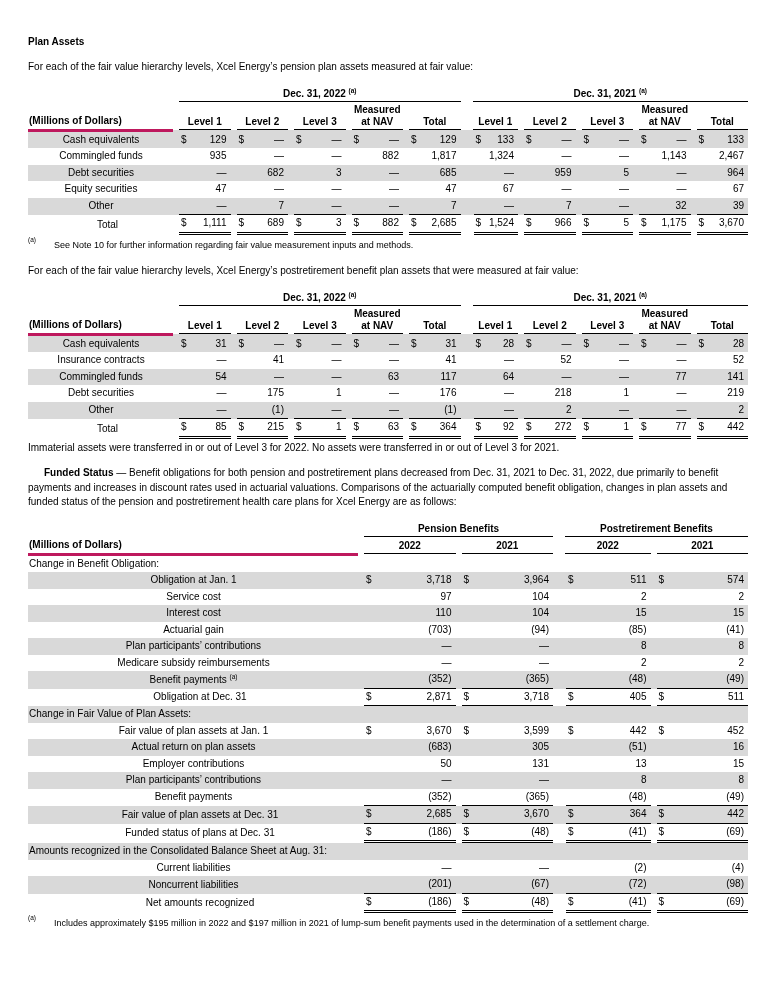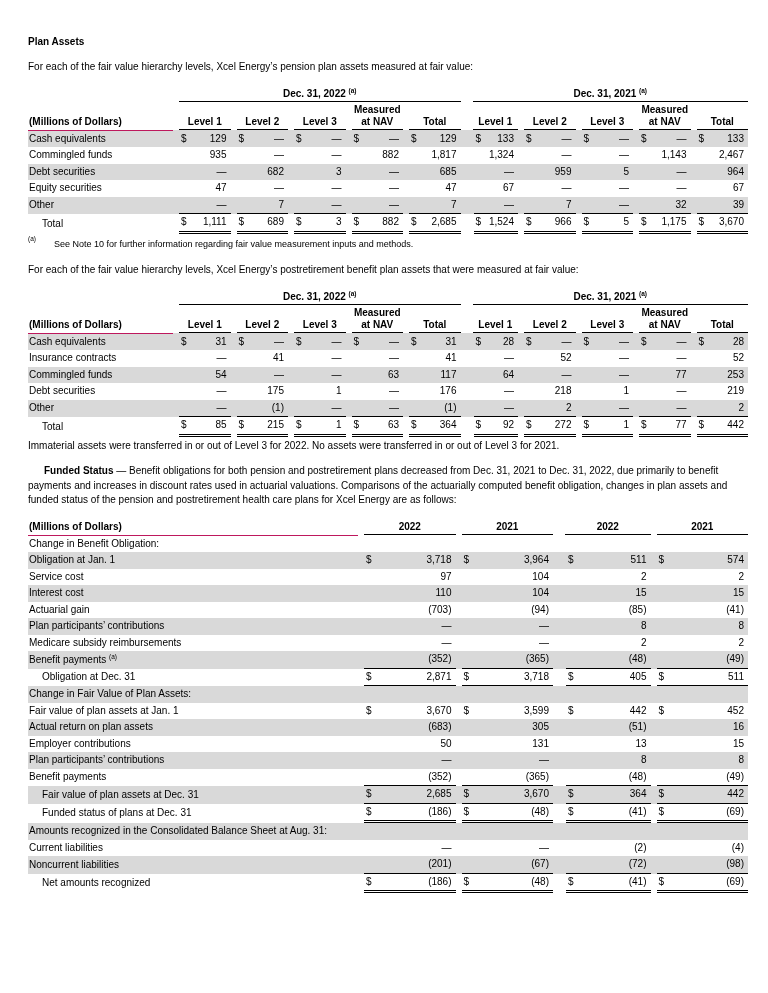--- a/index.html
+++ b/index.html
@@ -9,23 +9,23 @@
   .heading{font-size:10px;font-weight:bold;margin:0 0 13px 0;}
   .para{margin:0 0 11px 0;line-height:1.45;}
   .para b{font-weight:bold;padding-left:16px;}
   table{width:100%;border-collapse:collapse;table-layout:fixed;}
   table{margin-bottom:2px;}
   th,td{padding:0;font-weight:normal;}
   thead th{vertical-align:bottom;}
   .grp-inner,.col-inner{font-weight:bold;text-align:center;border-bottom:1px solid #000;
         margin-left:6px;padding:2px 0 2px 0;line-height:1.15;}
   .gap .grp-inner,.gap .col-inner{margin-left:12px;}
-  .lbl-h{font-weight:bold;text-align:left;border-bottom:1px solid #be185d;
+  .lbl-h{font-weight:bold;text-align:left;border-bottom:3px solid #be185d;
         padding:2px 0 2px 1px;line-height:1.15;}
-  tbody .lbl{text-align:left;padding:0 0 0 1px;}
+  tbody .lbl{text-align:center;padding:0 0 0 1px;}
   tbody .lbl,tbody .sec{line-height:1.25;padding-top:2px;padding-bottom:2px;}
   tbody .ind{padding-left:14px;}
   tbody .sec{font-weight:normal;padding-left:1px;}
   .num{vertical-align:bottom;}
   .cell{display:flex;justify-content:flex-end;align-items:baseline;
         margin-left:6px;padding:2px 4px 2px 2px;line-height:1.25;}
   .gap .cell{margin-left:13px;}
   .cur{margin-right:auto;}
   .u{border-bottom:1px solid #000;}
   .dbl{border-bottom:3px double #000;}
@@ -668,21 +668,21 @@
               <span class="val">—</span>
             </div>
           </td>
           <td class="num">
             <div class="cell">
               <span class="val">77</span>
             </div>
           </td>
           <td class="num">
             <div class="cell">
-              <span class="val">253</span>
+              <span class="val">141</span>
             </div>
           </td>
         </tr>
         <tr>
           <td class="lbl">Debt securities</td>
           <td class="num">
             <div class="cell">
               <span class="val">—</span>
             </div>
           </td>
@@ -859,20 +859,29 @@
   <table class="fs">
     <colgroup>
       <col style="width:330px">
       <col>
         <col>
         <col>
         <col>
     </colgroup>
     <thead>
       <tr>
+        <th></th>
+        <th colspan="2">
+          <div class="grp-inner">Pension Benefits</div>
+        </th>
+        <th colspan="2" class="gap">
+          <div class="grp-inner">Postretirement Benefits</div>
+        </th>
+      </tr>
+      <tr>
         <th class="lbl-h">(Millions of Dollars)</th>
         <th>
             <div class="col-inner">2022</div>
           </th>
         <th>
             <div class="col-inner">2021</div>
           </th>
         <th class="gap">
             <div class="col-inner">2022</div>
           </th>
@@ -1325,14 +1334,18 @@
           <td class="num">
             <div class="cell dbl">
               <span class="cur">$</span>
               <span class="val">(69)</span>
             </div>
           </td>
         </tr>
       </tbody>
   </table>
 
+  <div class="footnote">
+    <sup class="fn-marker">(a)</sup>
+    <span>Includes approximately $195 million in 2022 and $197 million in 2021 of lump-sum benefit payments used in the determination of a settlement charge.</span>
+  </div>
 
 </div>
 
 </body></html>

